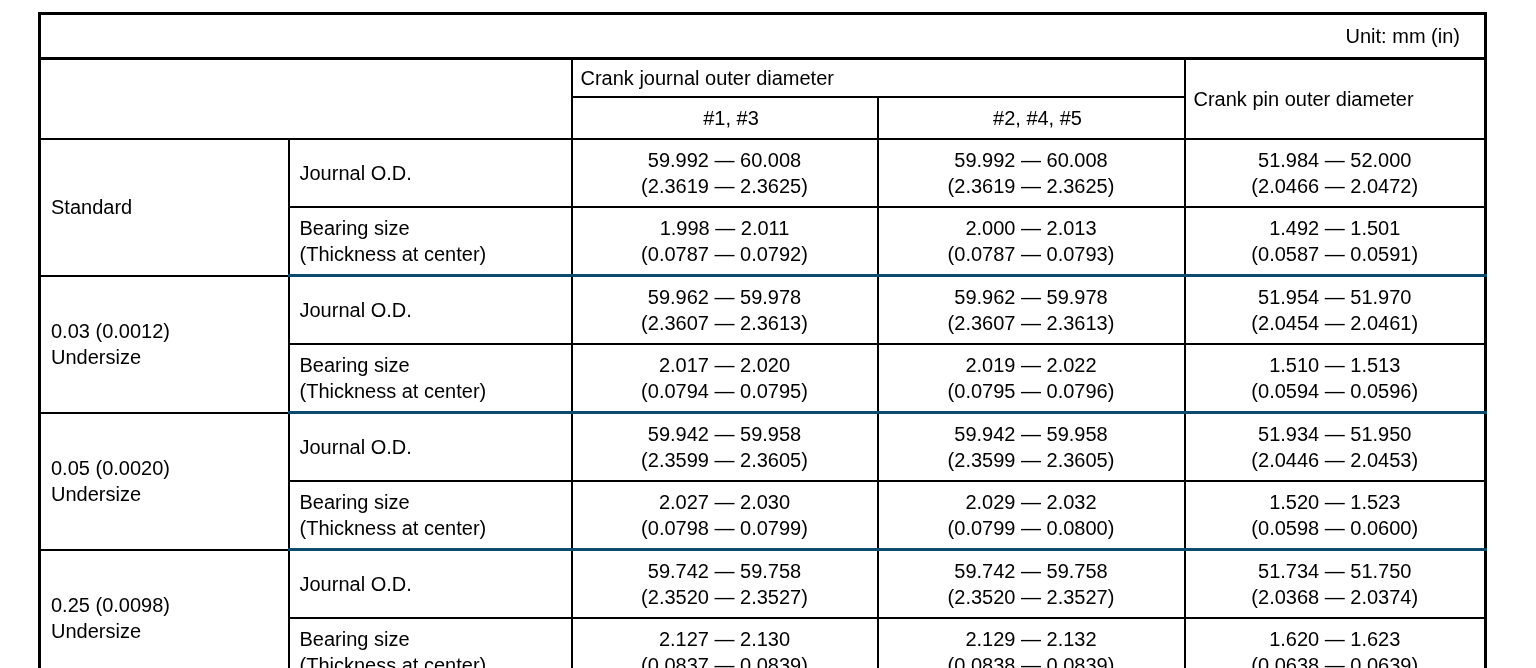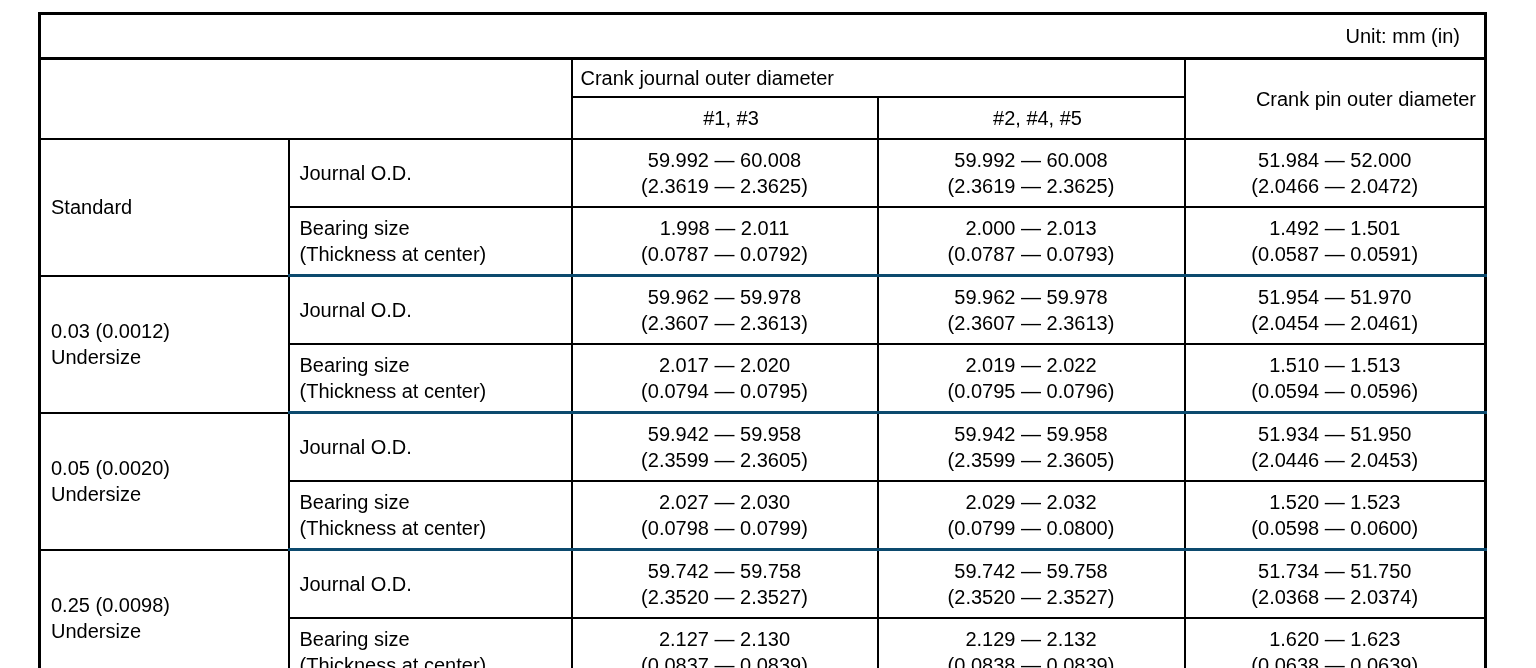--- a/index.html
+++ b/index.html
@@ -40,21 +40,21 @@
     height: 30px;
     border-bottom: 1px solid #737373;
   }
   td.hdr-sub {
     text-align: center;
     height: 34px;
     border-bottom: 2px solid #000;
     padding-left: 21px;
   }
   td.hdr-pin {
-    text-align: right;
+    text-align: left;
     border-bottom: 2px solid #000;
   }
   
   tr.row-journal td { height: 60px; border-bottom: 1px solid #000; }
   tr.row-bearing td { height: 60px; border-bottom: 3px solid #0c4a6e; }
   td.group-label {
     text-align: left;
     border-bottom: 3px solid #000;
     padding-left: 10px;
   }

